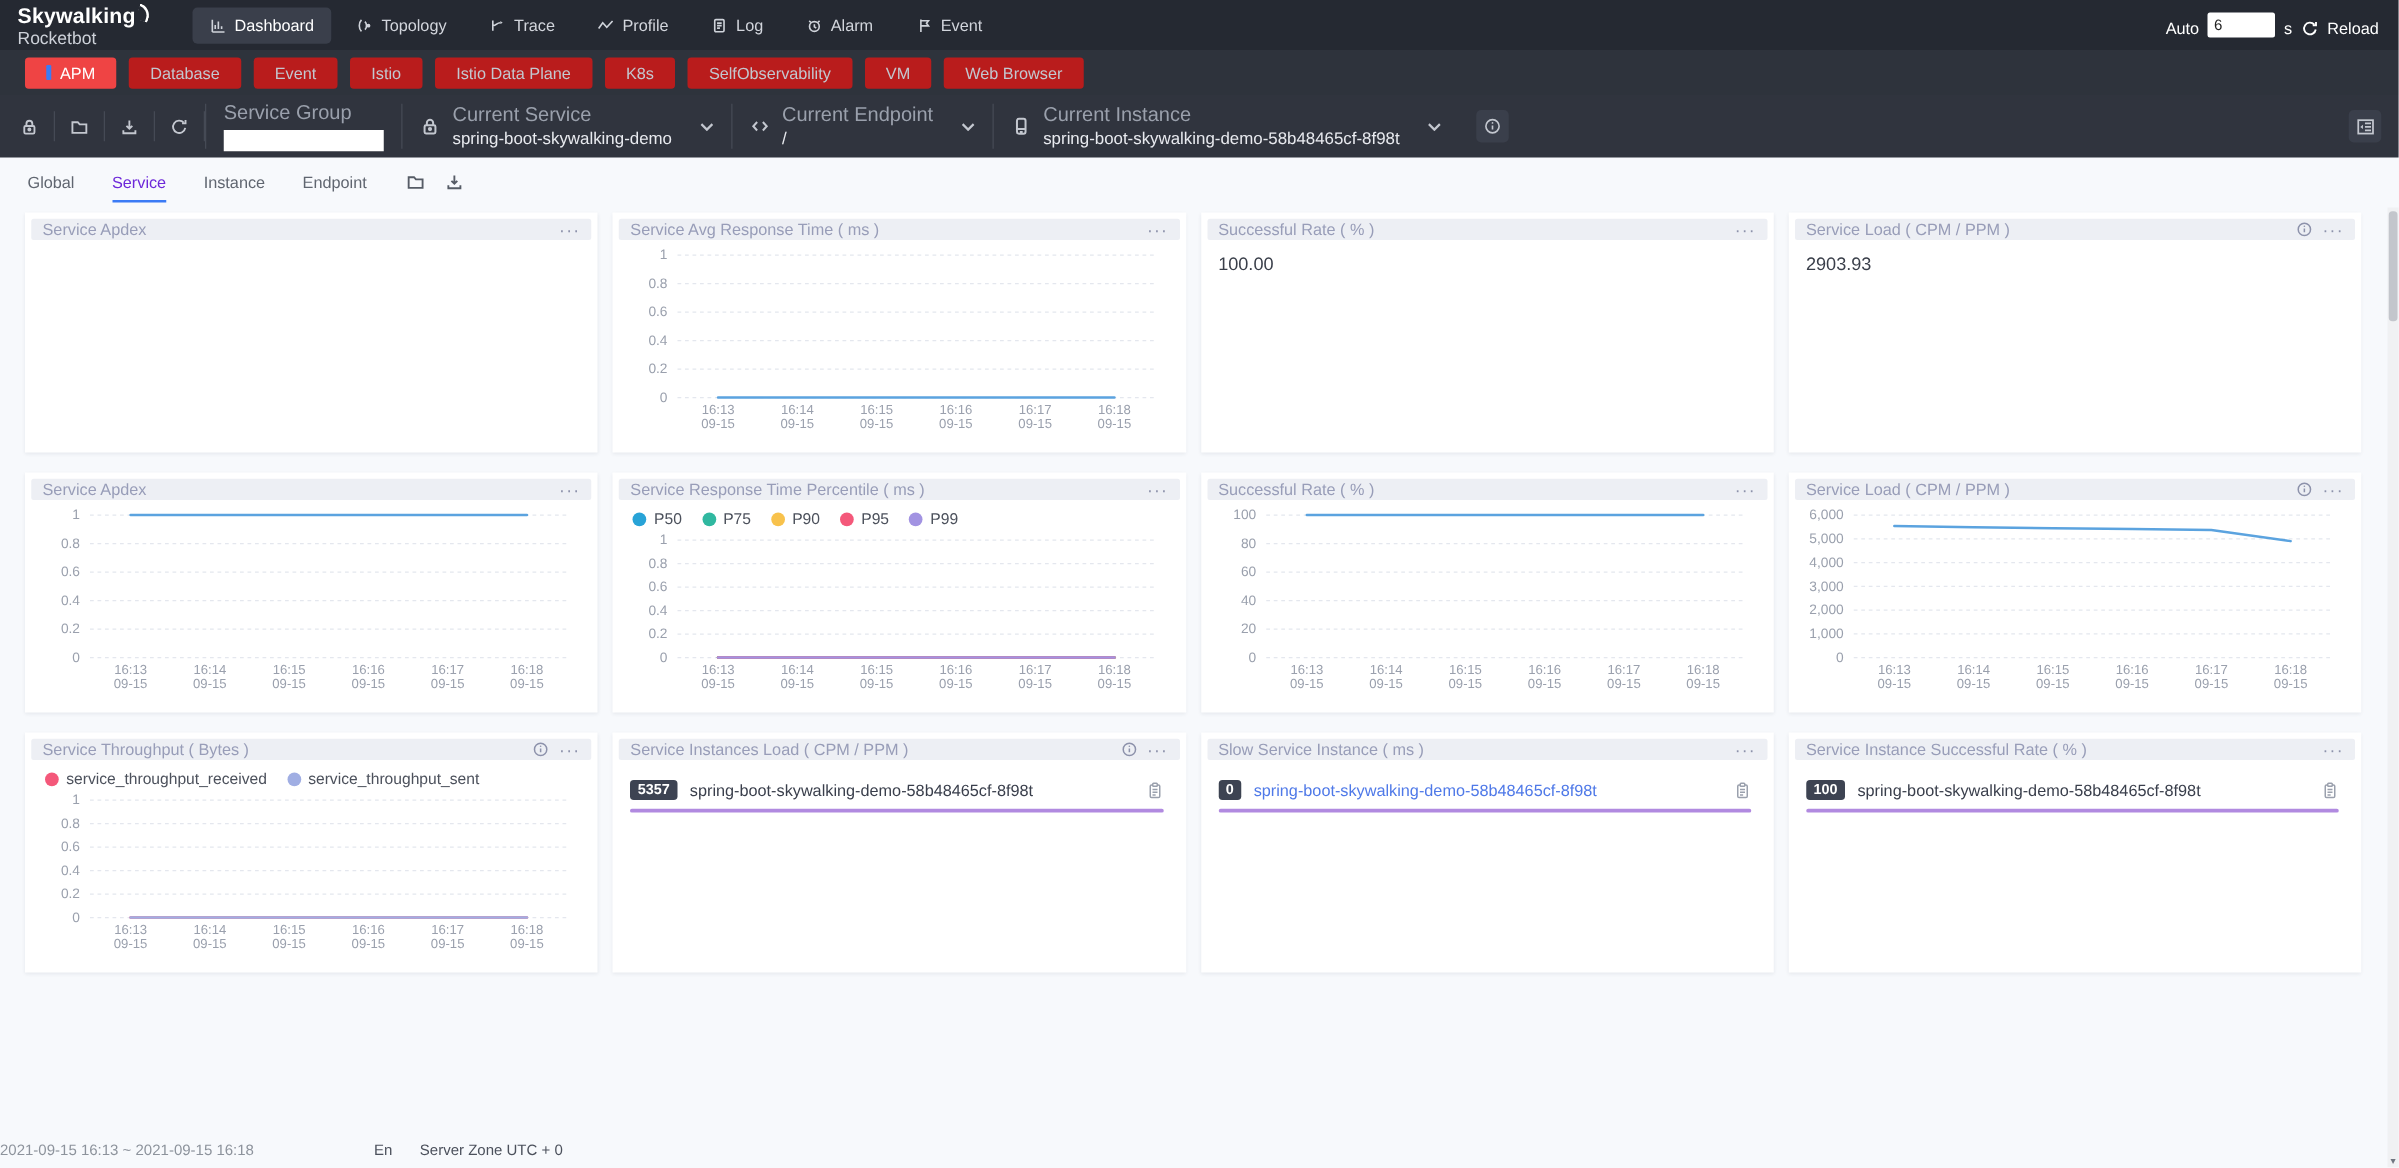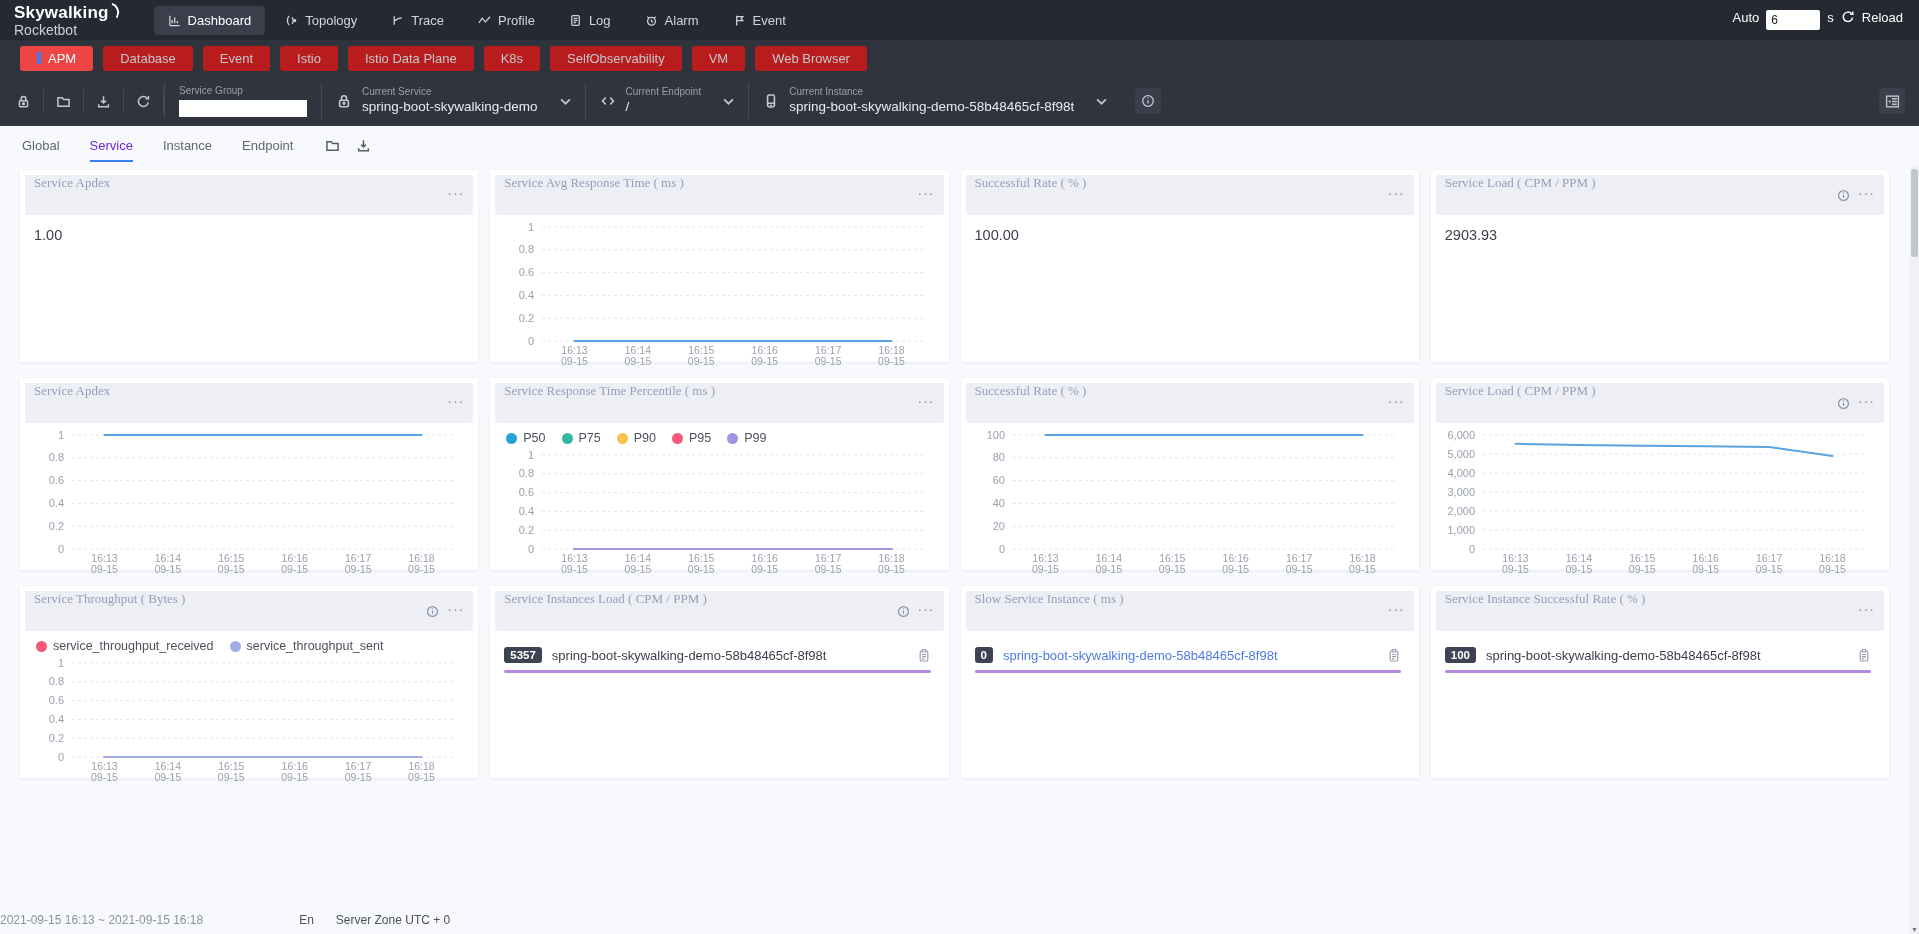--- a/index.html
+++ b/index.html
@@ -15,57 +15,57 @@
   .navbar { height:40px; background:#252932; display:flex; align-items:center; padding:0 16px 0 14px; }
   .logo { display:flex; flex-direction:column; line-height:1; margin-right:34px; }
   .logo-top { display:flex; align-items:flex-start; }
   .logo-title { color:#fff; font-size:17px; font-weight:bold; letter-spacing:.2px; }
   .logo-swoosh { width:10px; height:13px; margin-left:1px; border:2px solid #fff; border-left:none; border-bottom:none; border-radius:0 10px 0 0; transform:rotate(18deg); }
   .logo-sub { color:#cdd1d9; font-size:14px; margin-top:2px; }
   .nav-items { display:flex; align-items:center; gap:6px; }
   .nav-item { display:flex; align-items:center; gap:7px; color:#d2d5dc; font-size:13px; padding:7px 14px; border-radius:4px; cursor:pointer; }
   .nav-item.active { background:#3a3f4b; color:#fff; }
   .nav-item svg { stroke:#cfd3da; }
-  .nav-right { margin-left:auto; display:flex; align-items:flex-start; gap:7px; color:#fff; font-size:13px; }
+  .nav-right { margin-left:auto; display:flex; align-items:flex-end; gap:7px; color:#fff; font-size:13px; }
   .auto-input { width:54px; height:20px; border:none; border-radius:2px; background:#fff; color:#222; font-size:12px; padding:0 5px; font-family:"Liberation Sans",sans-serif; }
 
   
   .tabbar { height:36px; background:#2e333c; display:flex; align-items:center; gap:10px; padding:0 20px; }
   .dtab { background:#b91c1c; color:#c3c7cf; font-size:13px; padding:5px 17px; border-radius:3px; cursor:pointer; display:flex; align-items:center; gap:7px; }
   .dtab.active { background:#ef4444; color:#fff; }
   .dtab .accent { width:4px; height:12px; background:#3b7bf5; border-radius:1px; }
 
   
   .toolbar { height:50px; background:#30343e; display:flex; align-items:center; color:#b9bdc7; padding-left:4px; }
   .tool-icon { padding:0 12px; height:24px; display:flex; align-items:center; border-right:1px solid #454a55; cursor:pointer; }
   .tool-icon:last-of-type { border-right:none; }
   .tool-icon svg { stroke:#c3c7cf; }
   .tool-field { display:flex; align-items:center; padding:0 14px; height:36px; border-left:1px solid #454a55; }
   .tool-field:first-of-type { border-left:none; }
   .field-col { display:flex; flex-direction:column; justify-content:center; line-height:1.25; }
-  .field-label { font-size:10px; color:#9aa0ac; }
+  .field-label { font-size:16px; color:#9aa0ac; }
   .field-value { font-size:13.5px; color:#e8eaef; }
   .sg-input { width:128px; height:17px; border:none; background:#fff; margin-top:3px; font-size:12px; padding:0 4px; }
   .field-icon { margin-right:10px; display:flex; }
   .chev { margin-left:22px; display:flex; }
   .info-btn, .panel-btn { width:26px; height:26px; background:#3a3f4b; border-radius:4px; display:flex; align-items:center; justify-content:center; cursor:pointer; }
   .info-btn { margin-left:14px; }
   .panel-btn { margin-left:auto; margin-right:14px; }
 
   
   .viewtabs { height:38px; display:flex; align-items:center; gap:30px; padding:0 22px; }
   .vtab { font-size:13px; color:#606670; cursor:pointer; padding:9px 0 7px; border-bottom:2px solid transparent; }
   .vtab.active { color:#6d28d9; border-bottom-color:#3b7bf5; }
   .vtab-icons { display:flex; gap:16px; margin-left:2px; }
   .vtab-icons svg { stroke:#565c66; cursor:pointer; }
 
   
   .grid { display:grid; grid-template-columns:repeat(4,1fr); column-gap:12px; row-gap:16px; padding:6px 30px 0 20px; grid-auto-rows:192px; }
   .card { background:#fff; box-shadow:0 1px 3px rgba(30,40,70,.08); display:flex; flex-direction:column; }
-  .card-head { background:#edeff4; color:#989db8; font-size:13px; height:40px; display:flex; padding:0 9px; margin:5px 5px 0 5px; border-radius:2px;font-family:Liberation Serif, serif; }
+  .card-head { background:#edeff4; color:#989db8; font-size:13px; height:17px; display:flex; align-items:center; padding:0 9px; margin:5px 5px 0 5px; border-radius:2px; }
   .card-title { flex:1; white-space:nowrap; overflow:hidden; }
   .head-icons { display:flex; align-items:center; gap:8px; }
   .dots { color:#8d92ab; font-size:14px; letter-spacing:1px; cursor:pointer; line-height:10px; }
   .head-info { display:flex; cursor:pointer; }
   .card-body { flex:1; position:relative; padding:2px 6px 4px; display:flex; flex-direction:column; min-height:0; }
   .big-value { font-size:14.5px; color:#3a3f4a; padding:10px 8px 0; }
   .chart { flex:1; position:relative; min-height:0; }
   .legend { display:flex; align-items:center; gap:16px; padding:6px 10px 0; flex-wrap:wrap; }
   .legend-item { display:flex; align-items:center; gap:6px; font-size:12.5px; color:#4c515c; }
   .legend-dot { width:11px; height:11px; border-radius:50%; }
@@ -334,23 +334,20 @@
 
 <div class="grid">
 
   <div class="card">
     <div class="card-head">
       <span class="card-title">Service Apdex</span>
       <span class="head-icons">
           <span class="dots">···</span>
         </span>
     </div>
-    <div class="card-body">
-        <div class="big-value">1.00</div>
-      </div>
   </div>
 
   <div class="card">
     <div class="card-head">
       <span class="card-title">Service Avg Response Time ( ms )</span>
       <span class="head-icons">
           <span class="dots">···</span>
         </span>
     </div>
     <div class="card-body">

